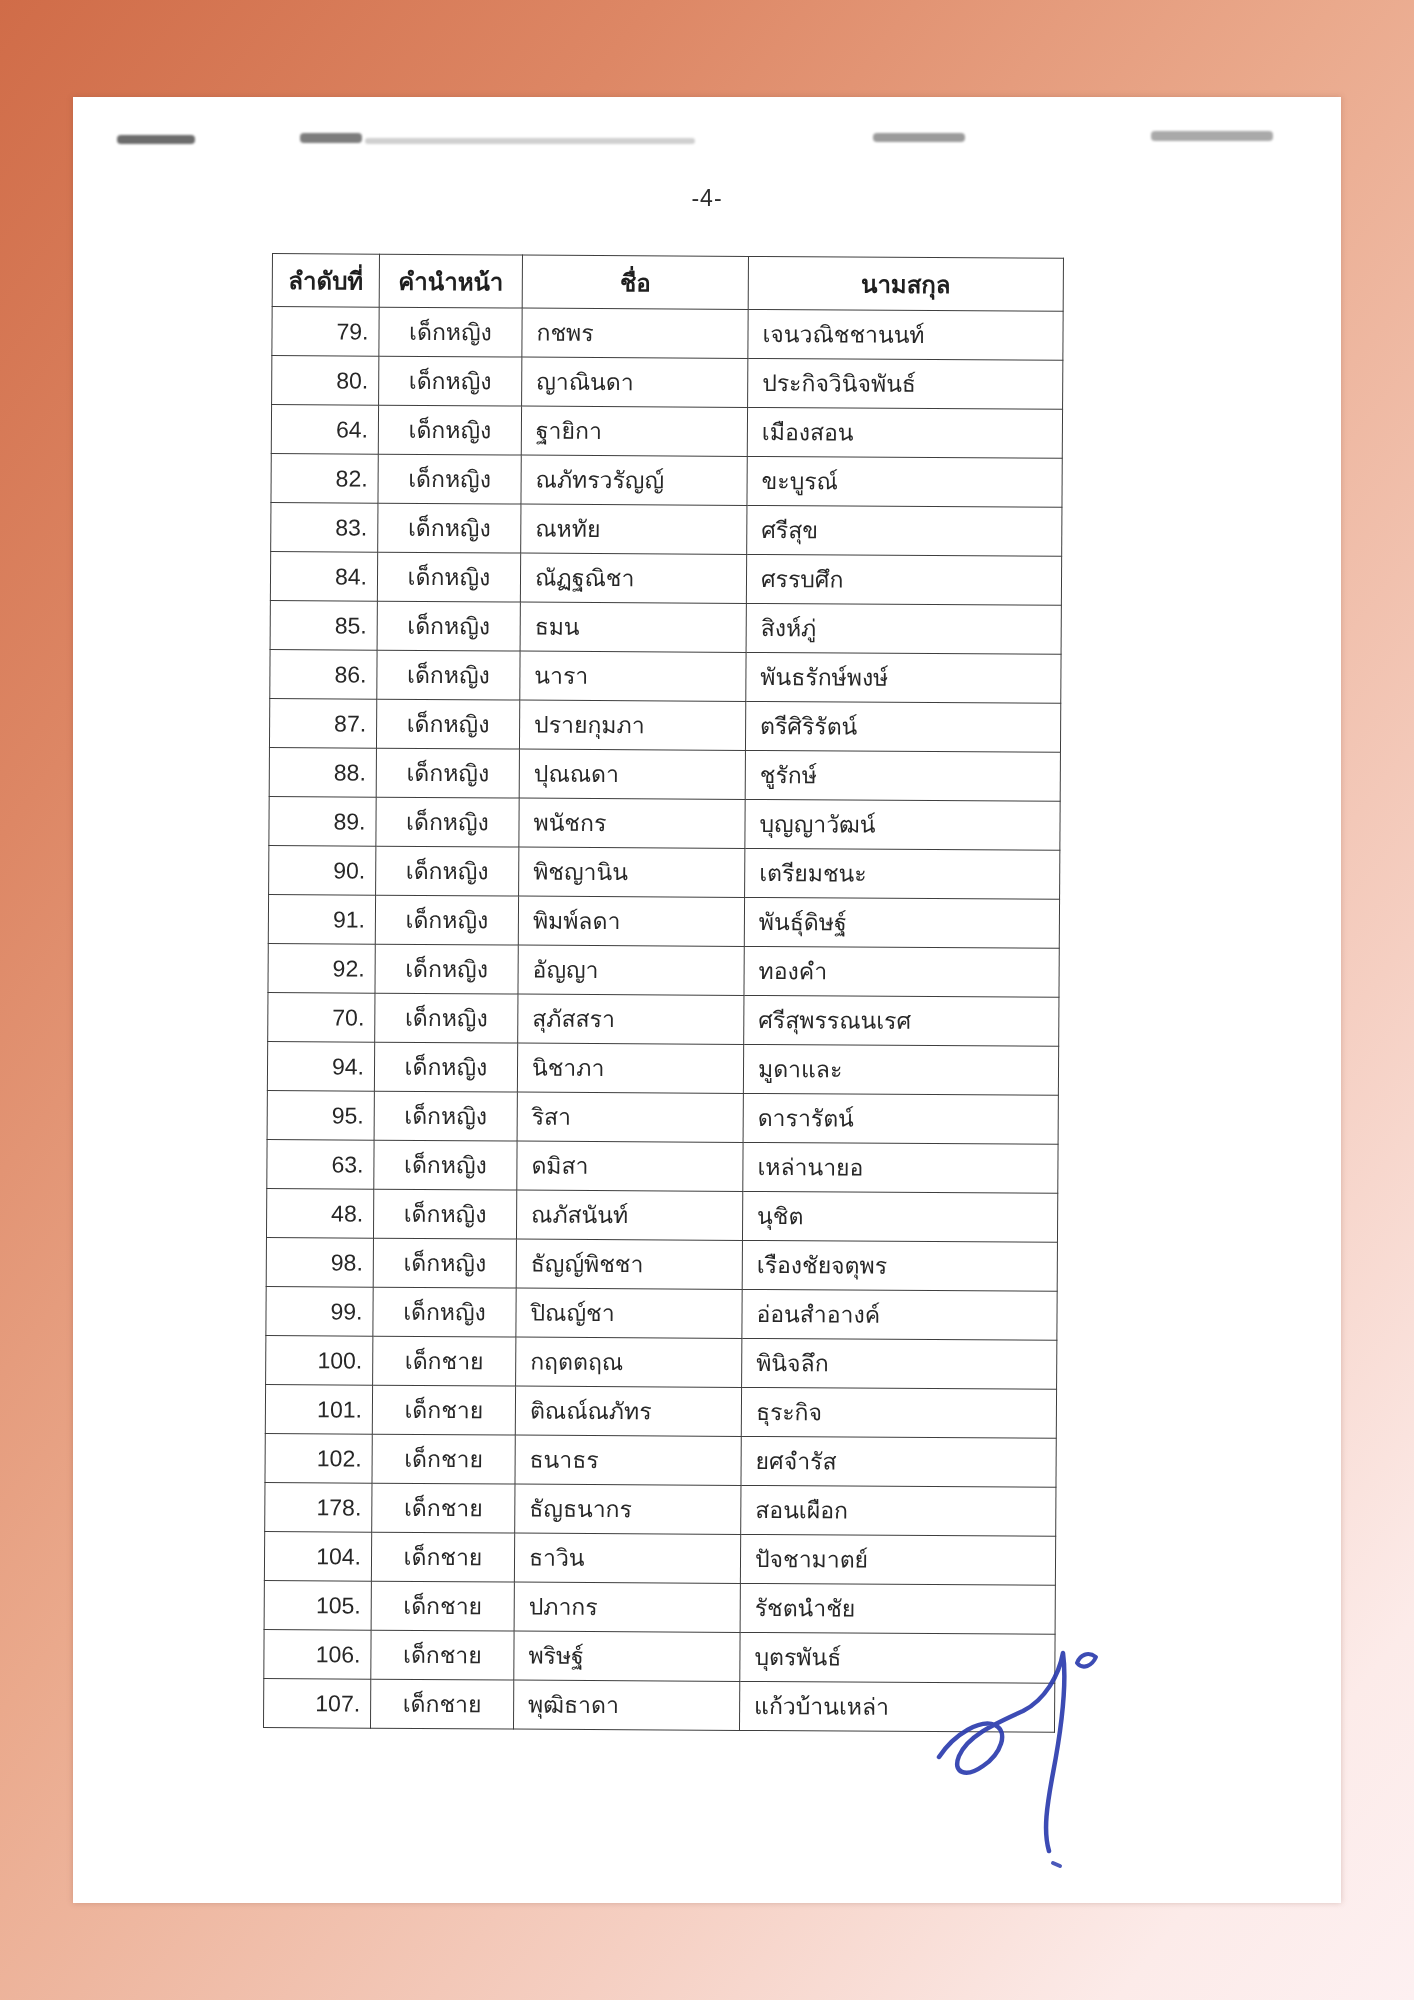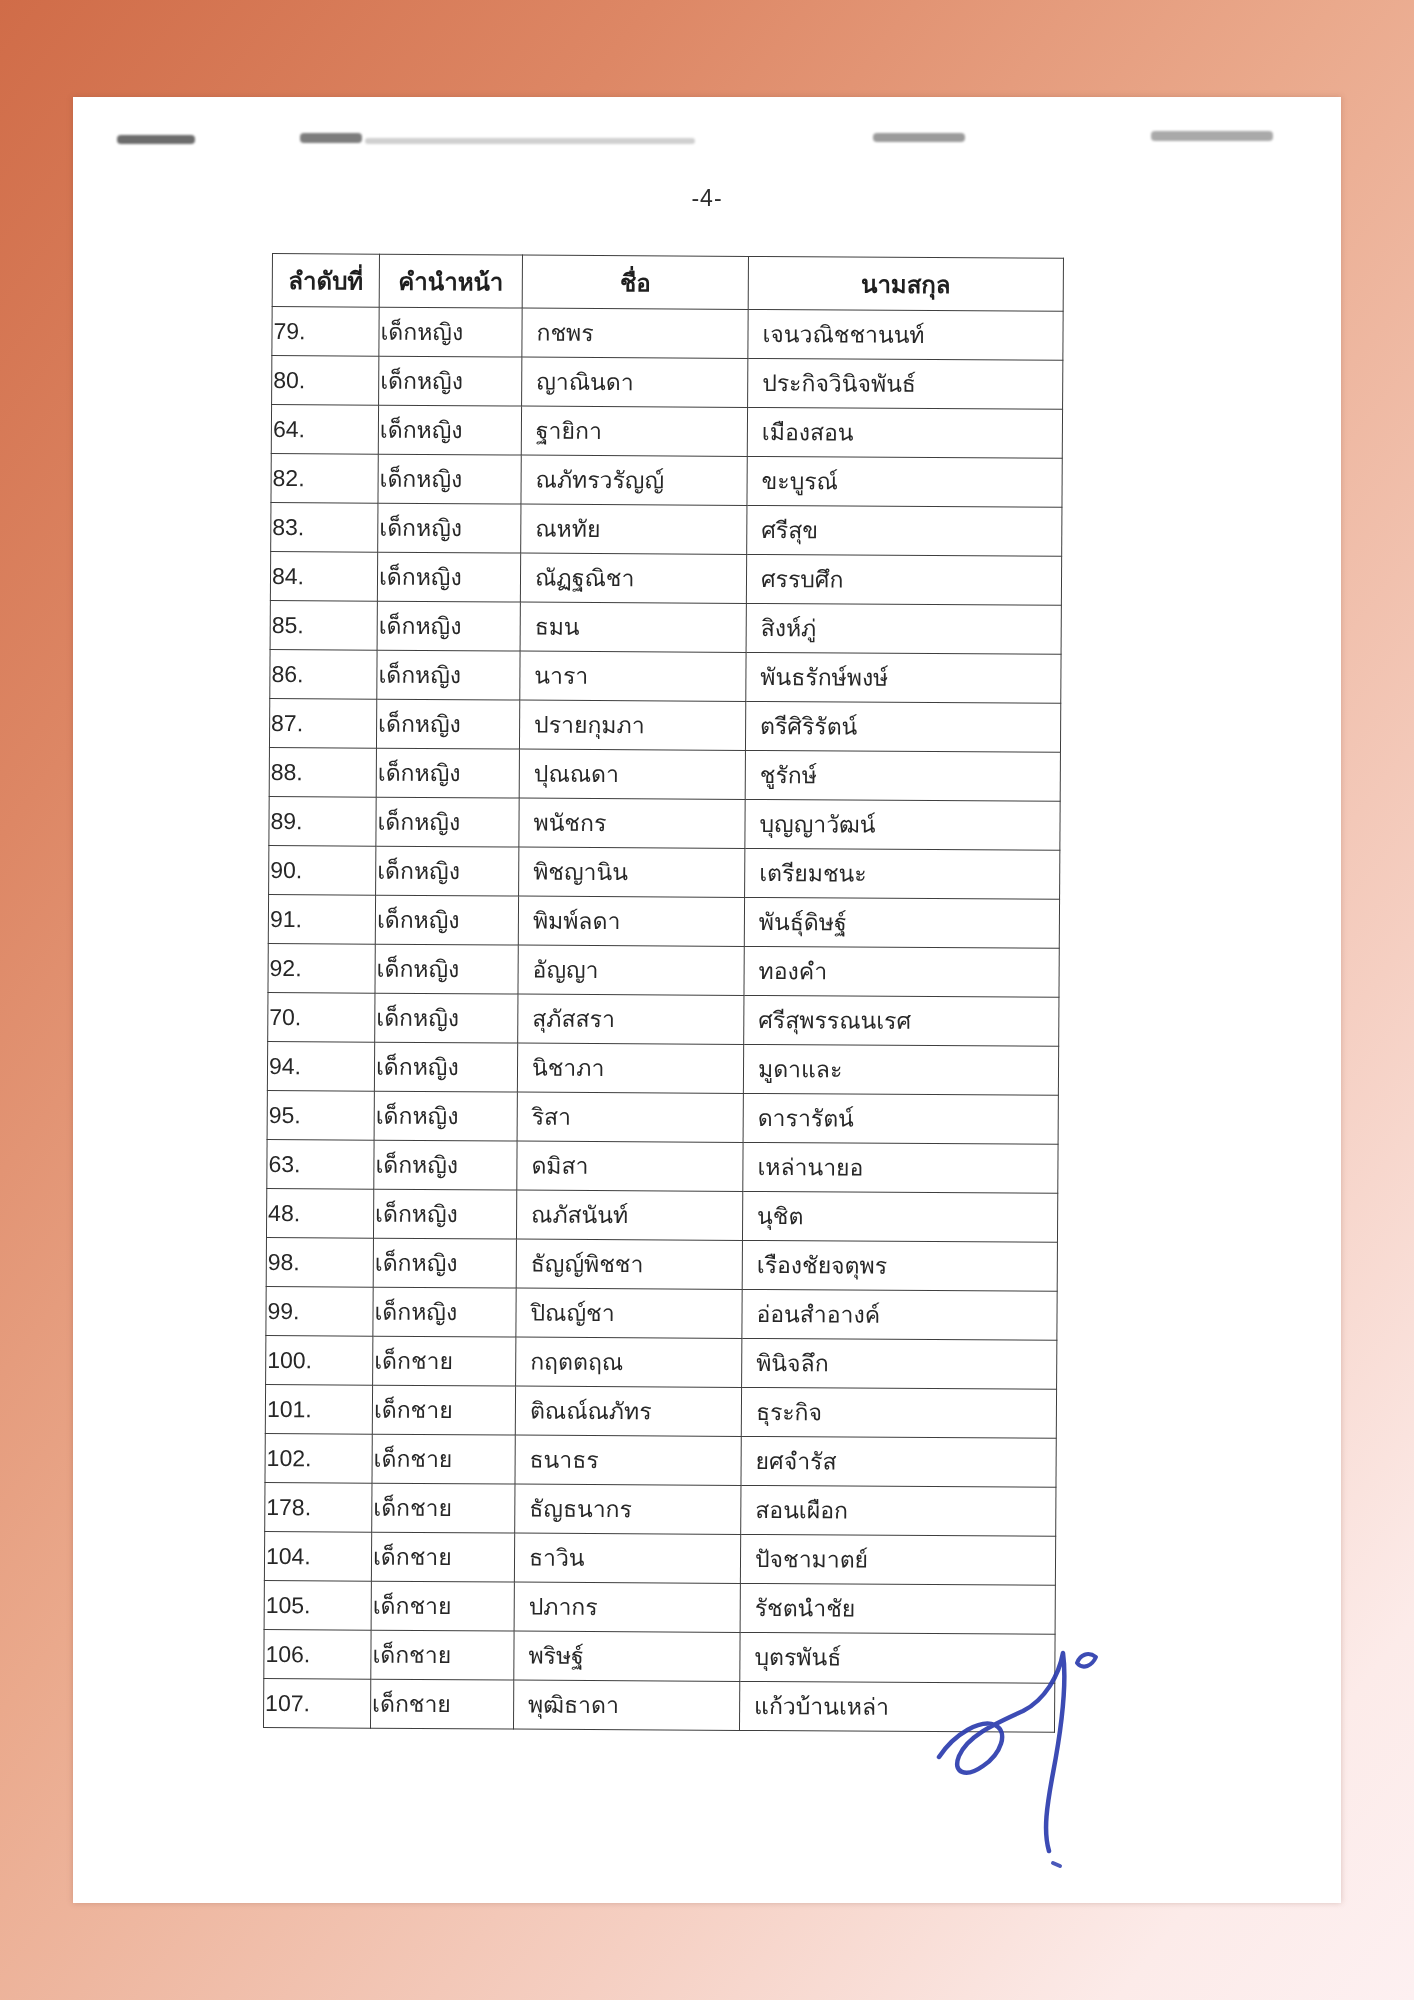--- a/index.html
+++ b/index.html
@@ -46,22 +46,22 @@
     background: #fff;
   }
   .doc-table thead th {
     height: 50px;
     font-weight: bold;
     text-align: center;
     font-size: 24px;
     color: #1f1f1f;
   }
   .doc-table tbody tr { height: 49px; }
-  .doc-table td.c0 { width: 107px; text-align: left; padding-right: 10px; }
-  .doc-table td.c1 { width: 143px; }
+  .doc-table td.c0 { width: 107px; text-align: right; padding-right: 10px; }
+  .doc-table td.c1 { width: 143px; text-align: center; }
   .doc-table td.c2 { width: 226px; text-align: left; padding-left: 14px; }
   .doc-table td.c3 { width: 315px; text-align: left; padding-left: 14px; }
   .doc-table col.c0 { width: 107px; }
   .doc-table col.c1 { width: 143px; }
   .doc-table col.c2 { width: 226px; }
   .doc-table col.c3 { width: 315px; }
   .smudge {
     position: absolute;
     border-radius: 4px;
     filter: blur(1px);

